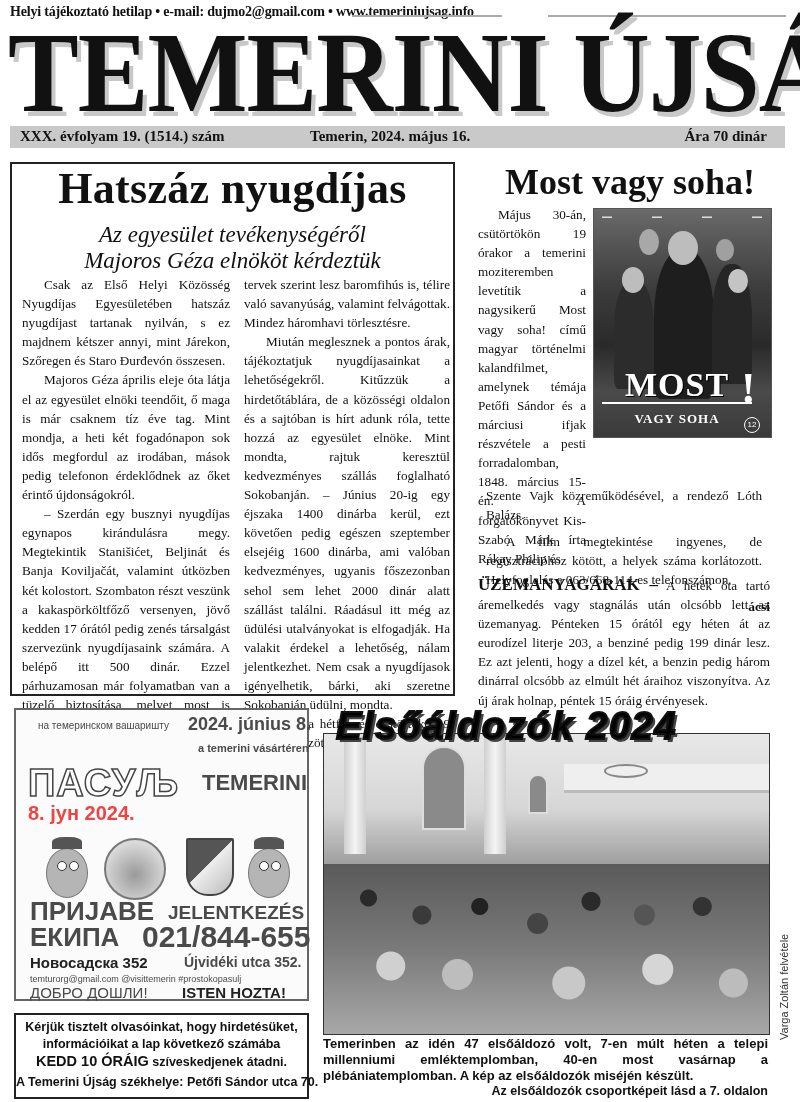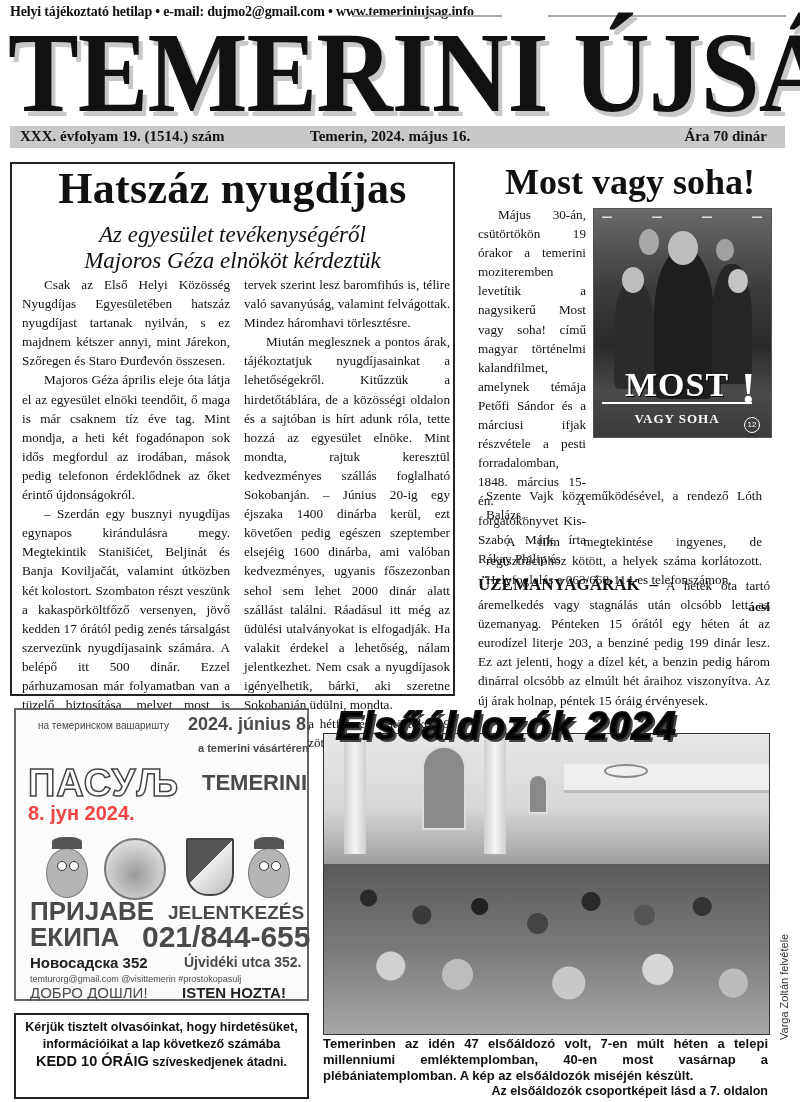--- a/index.html
+++ b/index.html
@@ -185,20 +185,21 @@
   <div class="t" style="left:14px;top:262px;font-size:0;"></div>
   <div class="t" style="left:14px;top:268px;font-size:0;"></div>
   <div class="t" style="left:14px;top:274px;font-size:15px;">ДОБРО ДОШЛИ!</div>
   <div class="t" style="left:166px;top:274px;font-size:15px;font-weight:bold;color:#222;">ISTEN HOZTA!</div>
 </div>
 
 <div class="abs notice">
   <div style="margin-top:4px;">Kérjük tisztelt olvasóinkat, hogy hirdetésüket,</div>
   <div>információikat a lap következő számába</div>
   <div><span class="big">KEDD 10 ÓRÁIG</span><span> szíveskedjenek átadni.</span></div>
+  <div style="margin-top:3px;">A Temerini Újság székhelye: Petőfi Sándor utca 70.</div>
 </div>
 
 <div class="abs photo">
   <div class="pillar" style="left:20px;"></div>
   <div class="painting" style="left:98px;top:12px;width:40px;height:80px;"></div>
   <div class="pillar" style="left:160px;"></div>
   <div class="painting" style="left:204px;top:40px;width:16px;height:36px;"></div>
   <div class="balcony"></div>
   <div class="chandelier"></div>
   <div class="crowd"></div>

